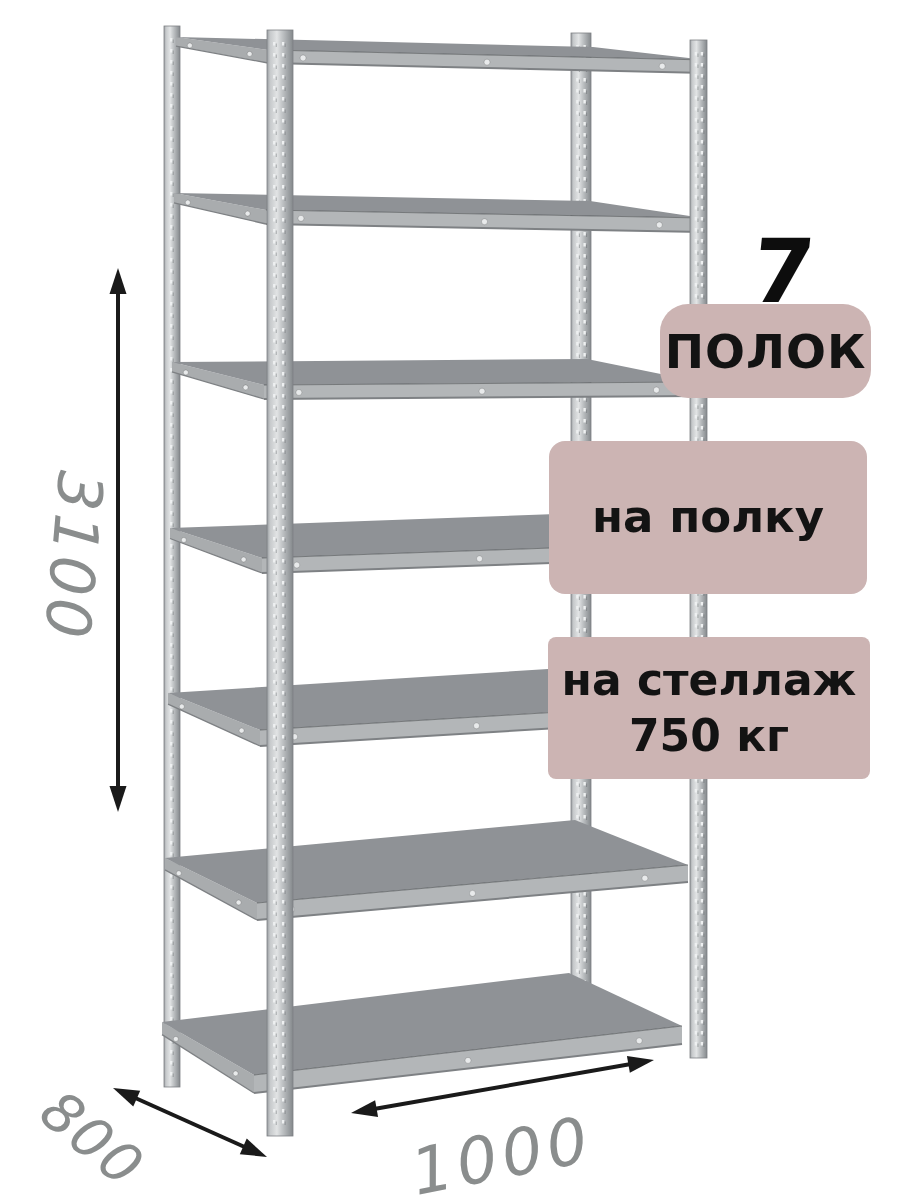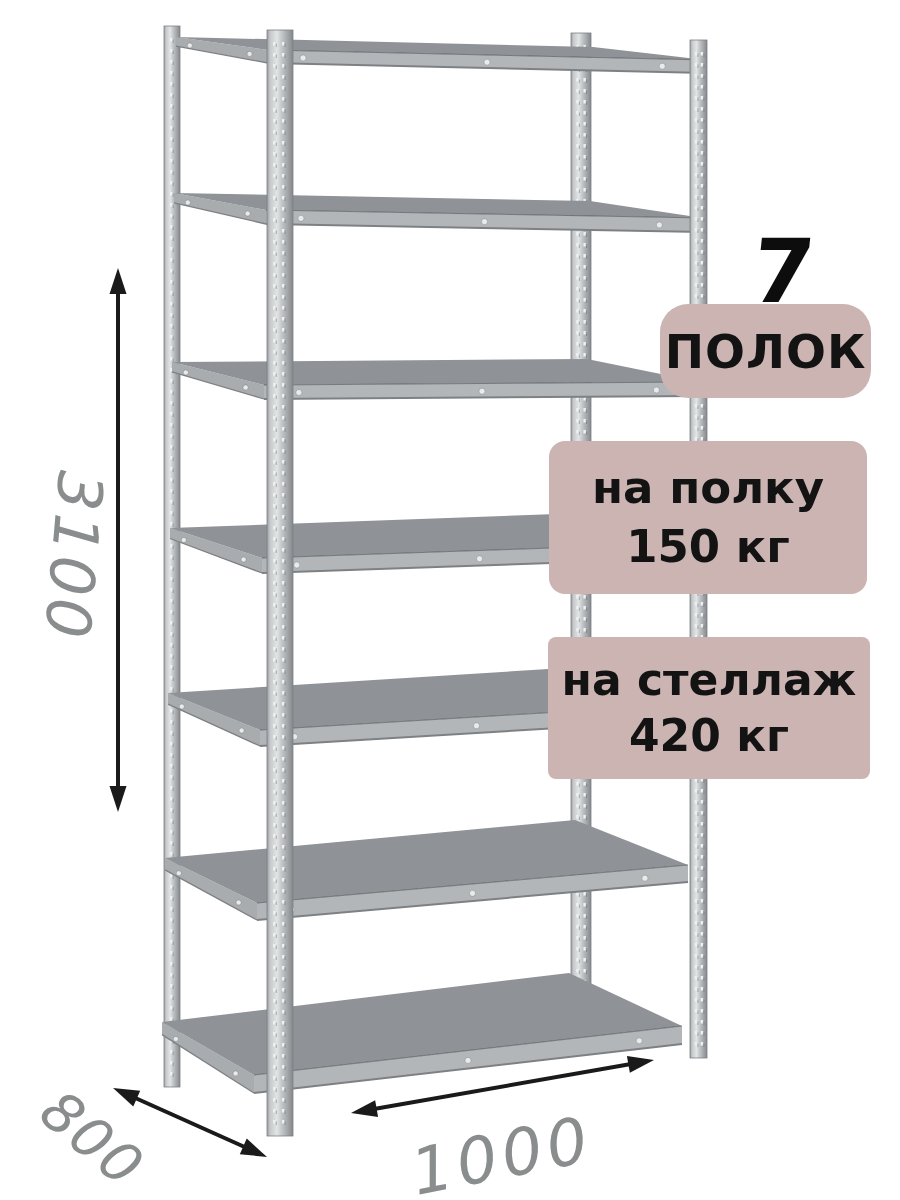--- a/index.html
+++ b/index.html
@@ -189,25 +189,24 @@
     </svg>
 
   <div class="num7">7</div>
 
   <div class="badge badge-shelves">
     <span>ПОЛОК</span>
   </div>
 
   <div class="badge badge-shelf-load">
     <span>на полку</span>
-    <span>150 кг</span>
   </div>
 
   <div class="badge badge-rack-load">
     <span>на стеллаж</span>
-    <span>420 кг</span>
+    <span>750 кг</span>
   </div>
 
   <div class="dim dim-height">3100</div>
   <div class="dim dim-depth">800</div>
   <div class="dim dim-width">1000</div>
 
 </div>
 
 </body></html>

